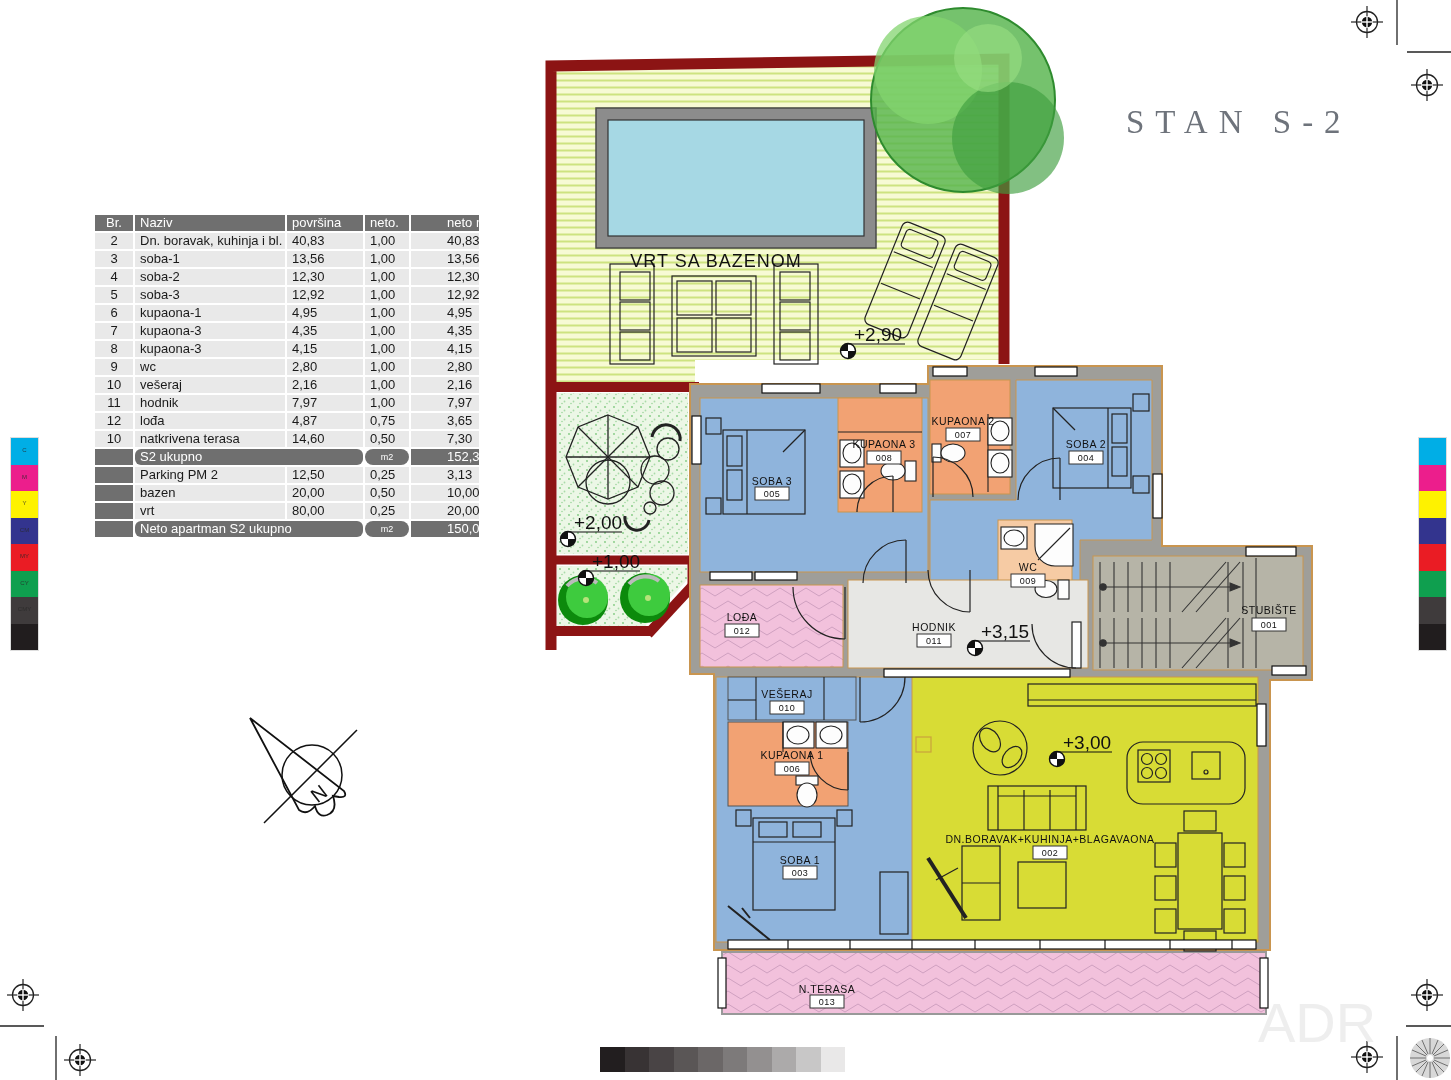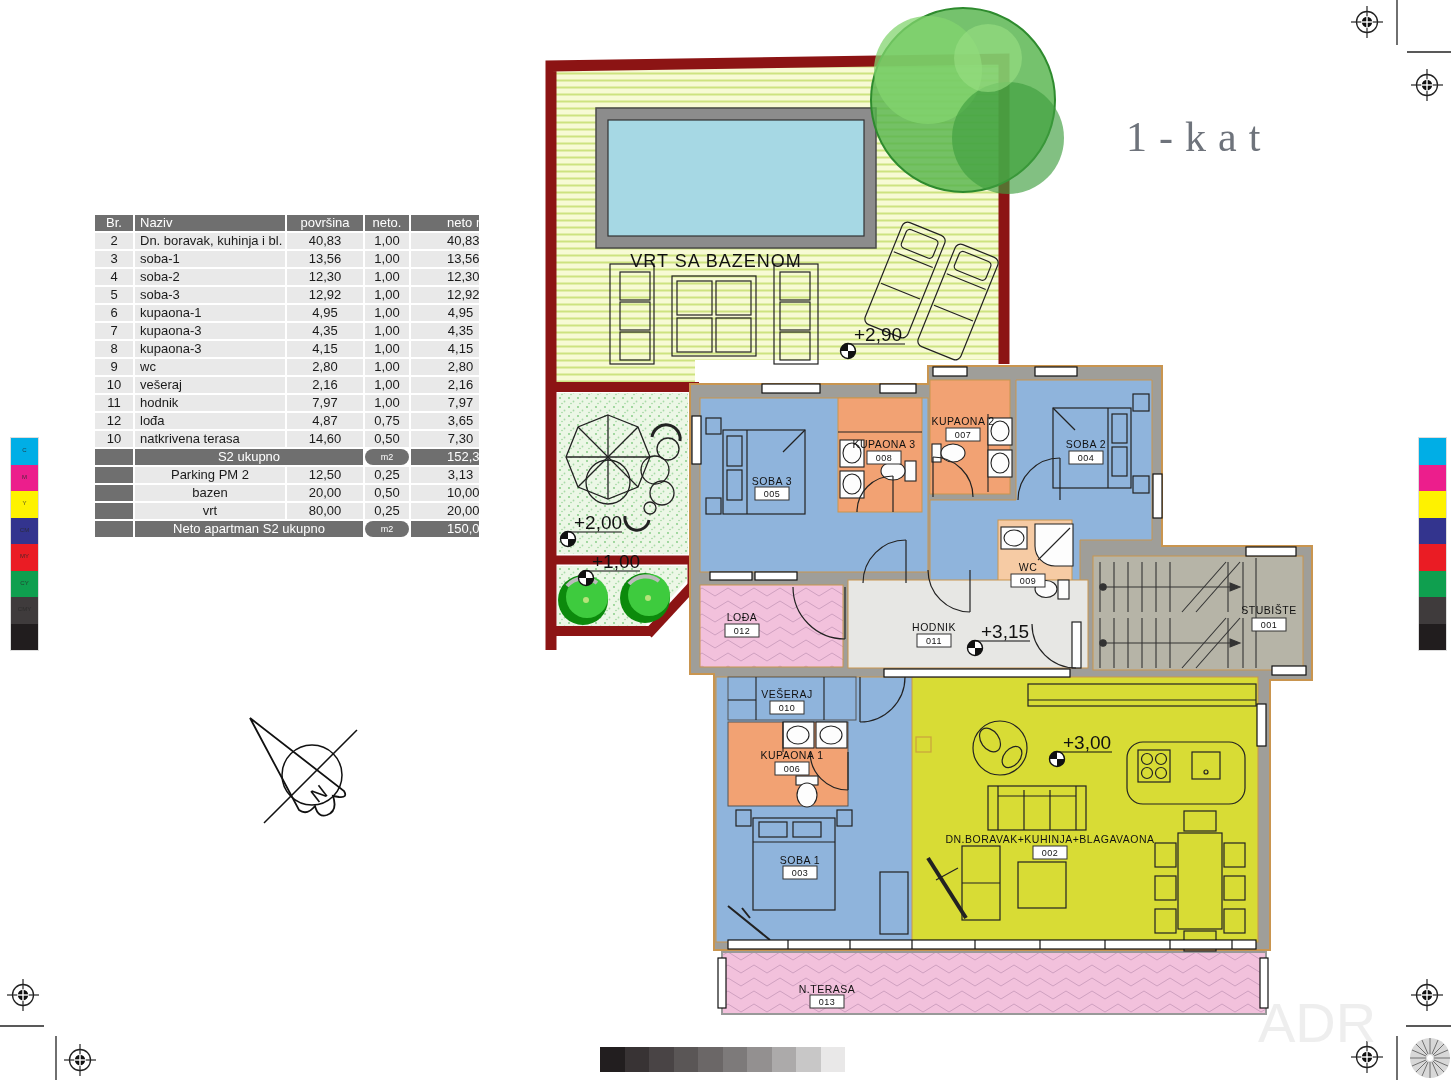--- a/index.html
+++ b/index.html
@@ -6,23 +6,23 @@
   #page{position:relative;width:1451px;height:1080px;background:#fff;overflow:hidden;
         font-family:"Liberation Sans",sans-serif;}
   svg text{font-family:"Liberation Sans",sans-serif;}
   
   #area-table{position:absolute;left:95px;top:215px;width:444px;font-size:13px;color:#1a1a1a;}
   .trow{display:grid;grid-template-columns:40px 152px 78px 46px 68px;margin-bottom:2px;}
   .trow>div{background:#e9e9e9;height:16px;line-height:16px;padding:0 5px;box-sizing:border-box;
             margin-right:2px;white-space:nowrap;overflow:hidden;}
   .trow>div:last-child{margin-right:0;padding-left:36px;}
   .trow .dark{background:#6f6f6f;color:#fff;}
-  .trow .num{text-align:center;}
+  .trow .num{text-align:left;}
   .trow .ctr{text-align:center;}
-  .trow .span2{grid-column:span 2;}
+  .trow .span2{grid-column:span 2;border-radius:6px;}
   .trow .unit{font-size:9px;text-align:center;border-radius:8px;}
   #area-table .hdr>div{background:#6f6f6f;color:#fff;}
   
   #title-block{position:absolute;left:1126px;top:104px;color:#6e737b;
                font-family:"Liberation Serif",serif;}
   #title-line1{font-size:33px;letter-spacing:11px;font-weight:500;}
   #title-line2{font-size:42px;letter-spacing:12px;margin-top:9px;font-weight:400;}
   
   .cbar{position:absolute;top:437px;width:27px;border:1px solid #ddd;}
   #cbar-left{left:10px;}
@@ -576,21 +576,21 @@
   </div>
   <div class="trow">
     <div class="dark"></div>
     <div class="dark num span2">Neto apartman S2 ukupno</div>
     <div class="dark unit">m2</div>
     <div class="dark num">150,07</div>
   </div>
 </div>
 
 <div id="title-block">
-  <div id="title-line2">1-kat</div>
+  <div id="title-line1">STAN S-2</div>
 </div>
 
 <div id="cbar-left" class="cbar">
   <div class="sw" style="background: rgb(0, 174, 230);">
         <span>C</span>
       </div>
   <div class="sw" style="background: rgb(236, 30, 140);">
         <span>M</span>
       </div>
   <div class="sw" style="background: rgb(254, 242, 0);">

